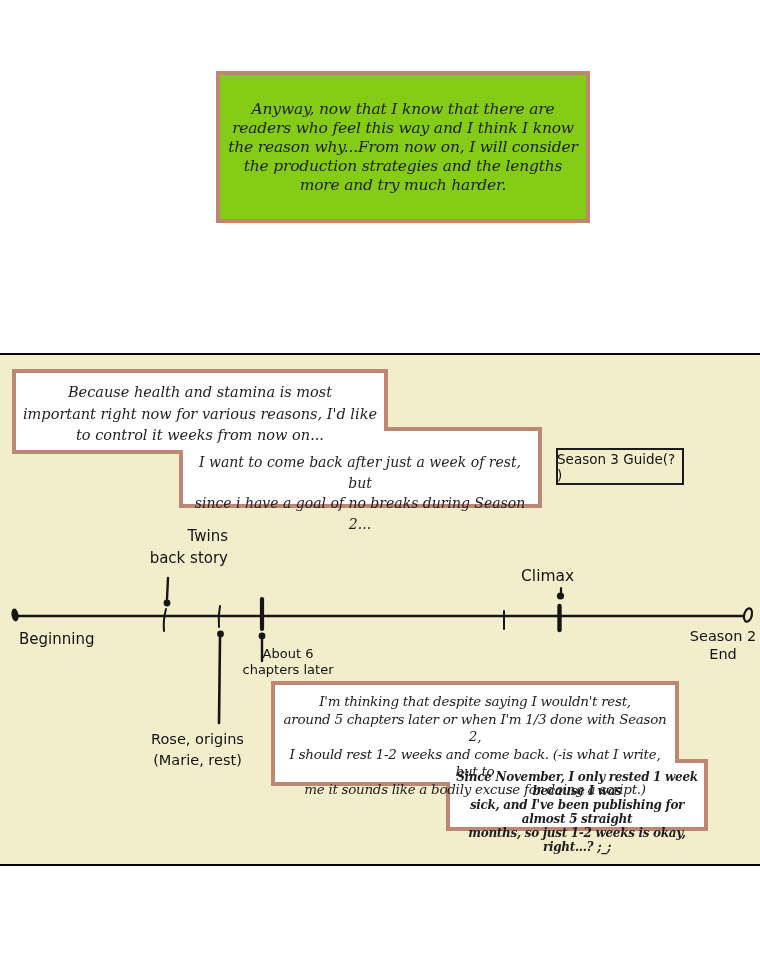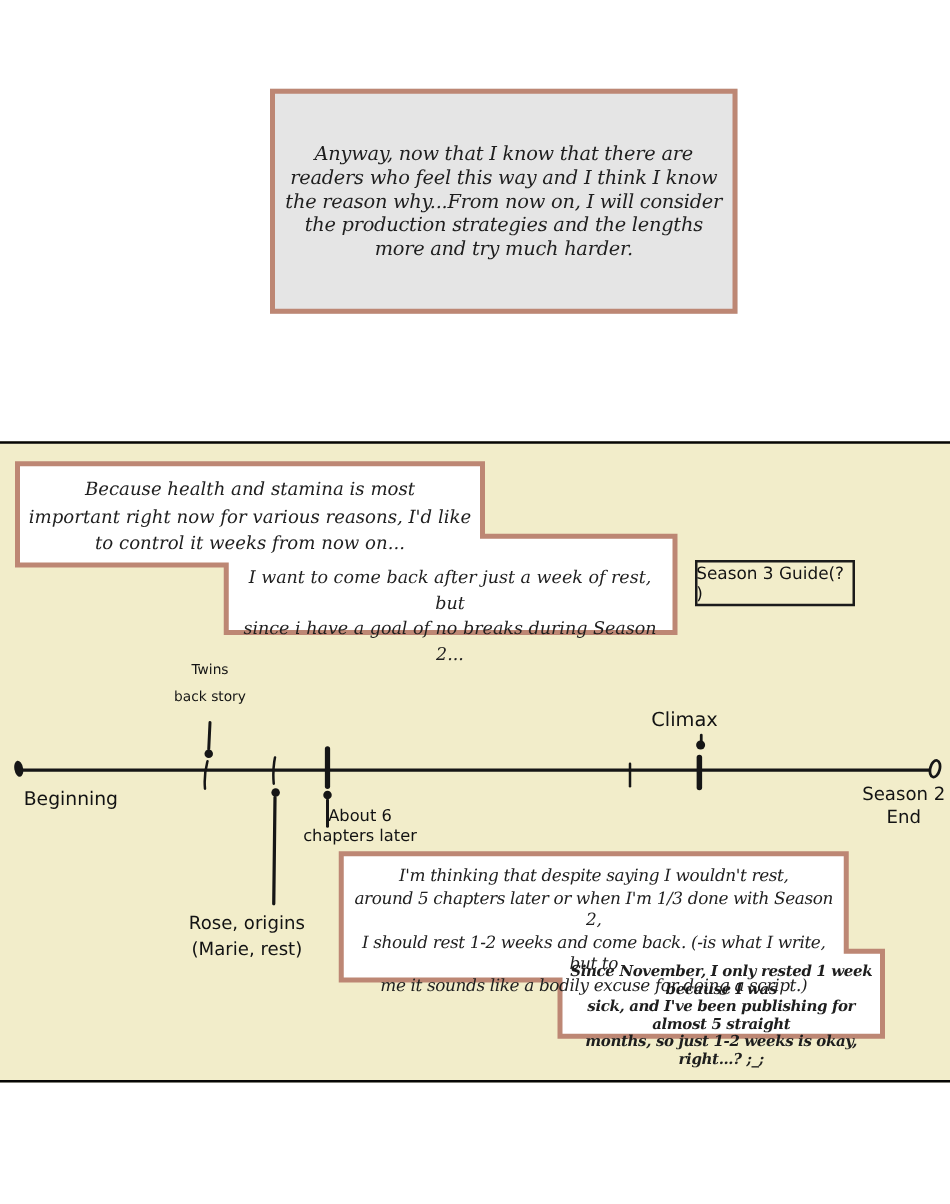--- a/index.html
+++ b/index.html
@@ -7,22 +7,22 @@
     position:relative;
     width:760px;height:963px;
     background:#ffffff;
     overflow:hidden;
     font-family:"DejaVu Serif", serif;
     color:#1c1c1c;
   }
   .abs{position:absolute;}
   
   .top-note{
-    left:216px;top:71px;width:374px;height:180px;
-    background:#e5e5e5;
+    left:216px;top:71px;width:374px;height:152px;
+    background:#84cc16;
     border:4px solid var(--frame);
     box-sizing:border-box;
     display:flex;align-items:center;justify-content:center;
   }
   .serif-text{
     font-family:"DejaVu Serif", serif;
     font-style:italic;
     white-space:pre-line;
     text-align:center;
     color:#1e1e1e;
@@ -45,21 +45,21 @@
   .t-november{left:451px;top:770px;width:252px;font-size:12px;line-height:14px;letter-spacing:-0.3px;font-weight:bold;}
   
   .hand{
     font-family:"DejaVu Sans", sans-serif;
     color:#131313;
     white-space:pre-line;
     z-index:3;
   }
   .t-guide{left:557px;top:449px;width:126px;height:35px;display:flex;align-items:center;justify-content:center;font-size:13.5px;}
   .t-beginning{left:19px;top:630px;width:110px;font-size:15px;}
-  .t-twins{left:108px;top:525px;width:120px;text-align:center;font-size:11px;line-height:22px;}
+  .t-twins{left:108px;top:525px;width:120px;text-align:right;font-size:15px;line-height:22px;}
   .t-rose{left:125px;top:729px;width:145px;text-align:center;font-size:14.5px;line-height:21px;}
   .t-about5{left:228px;top:646px;width:120px;text-align:center;font-size:13px;line-height:15.5px;}
   .t-climax{left:521px;top:567px;width:78px;text-align:left;font-size:15.5px;}
   .t-end{left:675px;top:628px;width:96px;text-align:center;font-size:14.5px;line-height:17.5px;}
 </style>
 </head>
 <body>
 
 <div id="page" style="--frame:#bd8774;--panel:#f2edca;">
 

